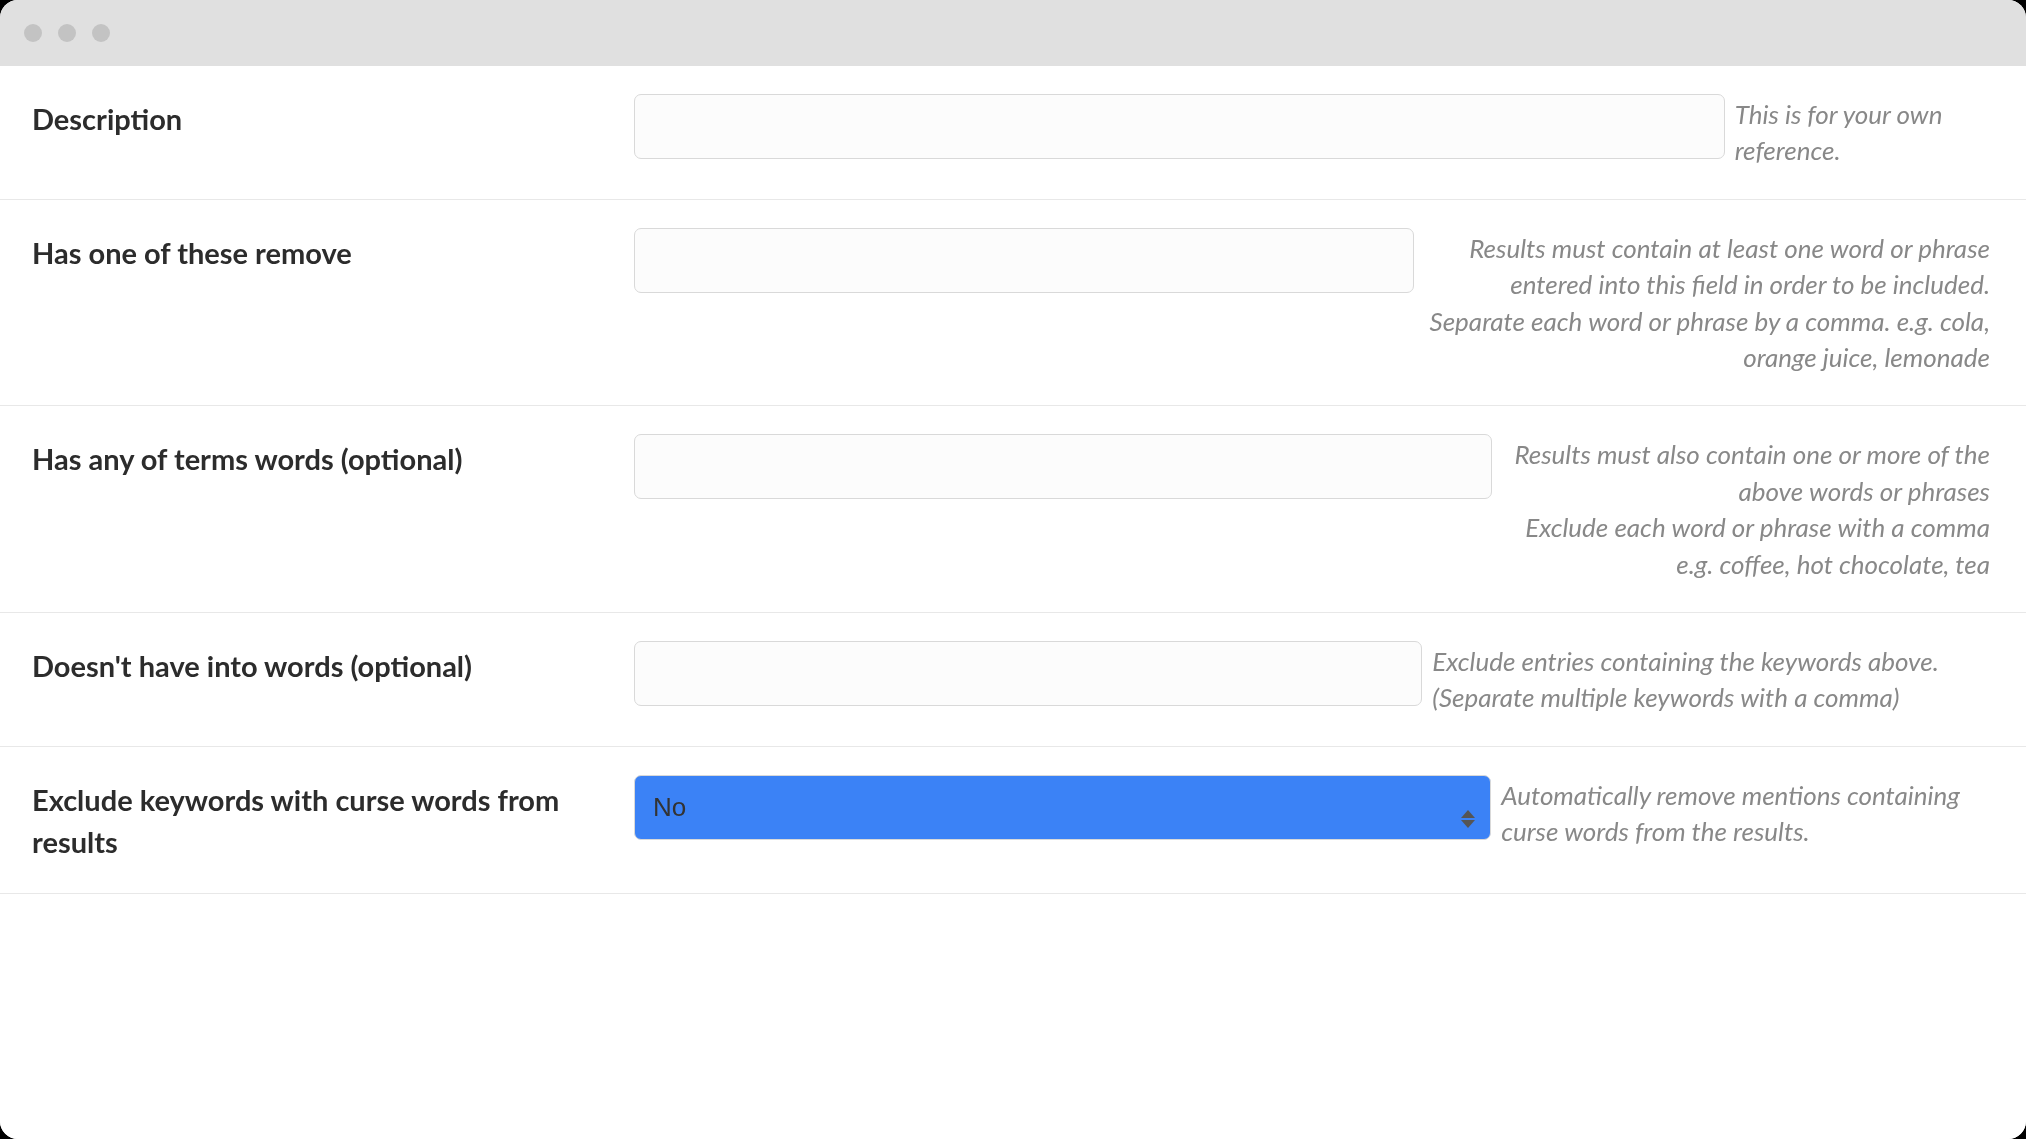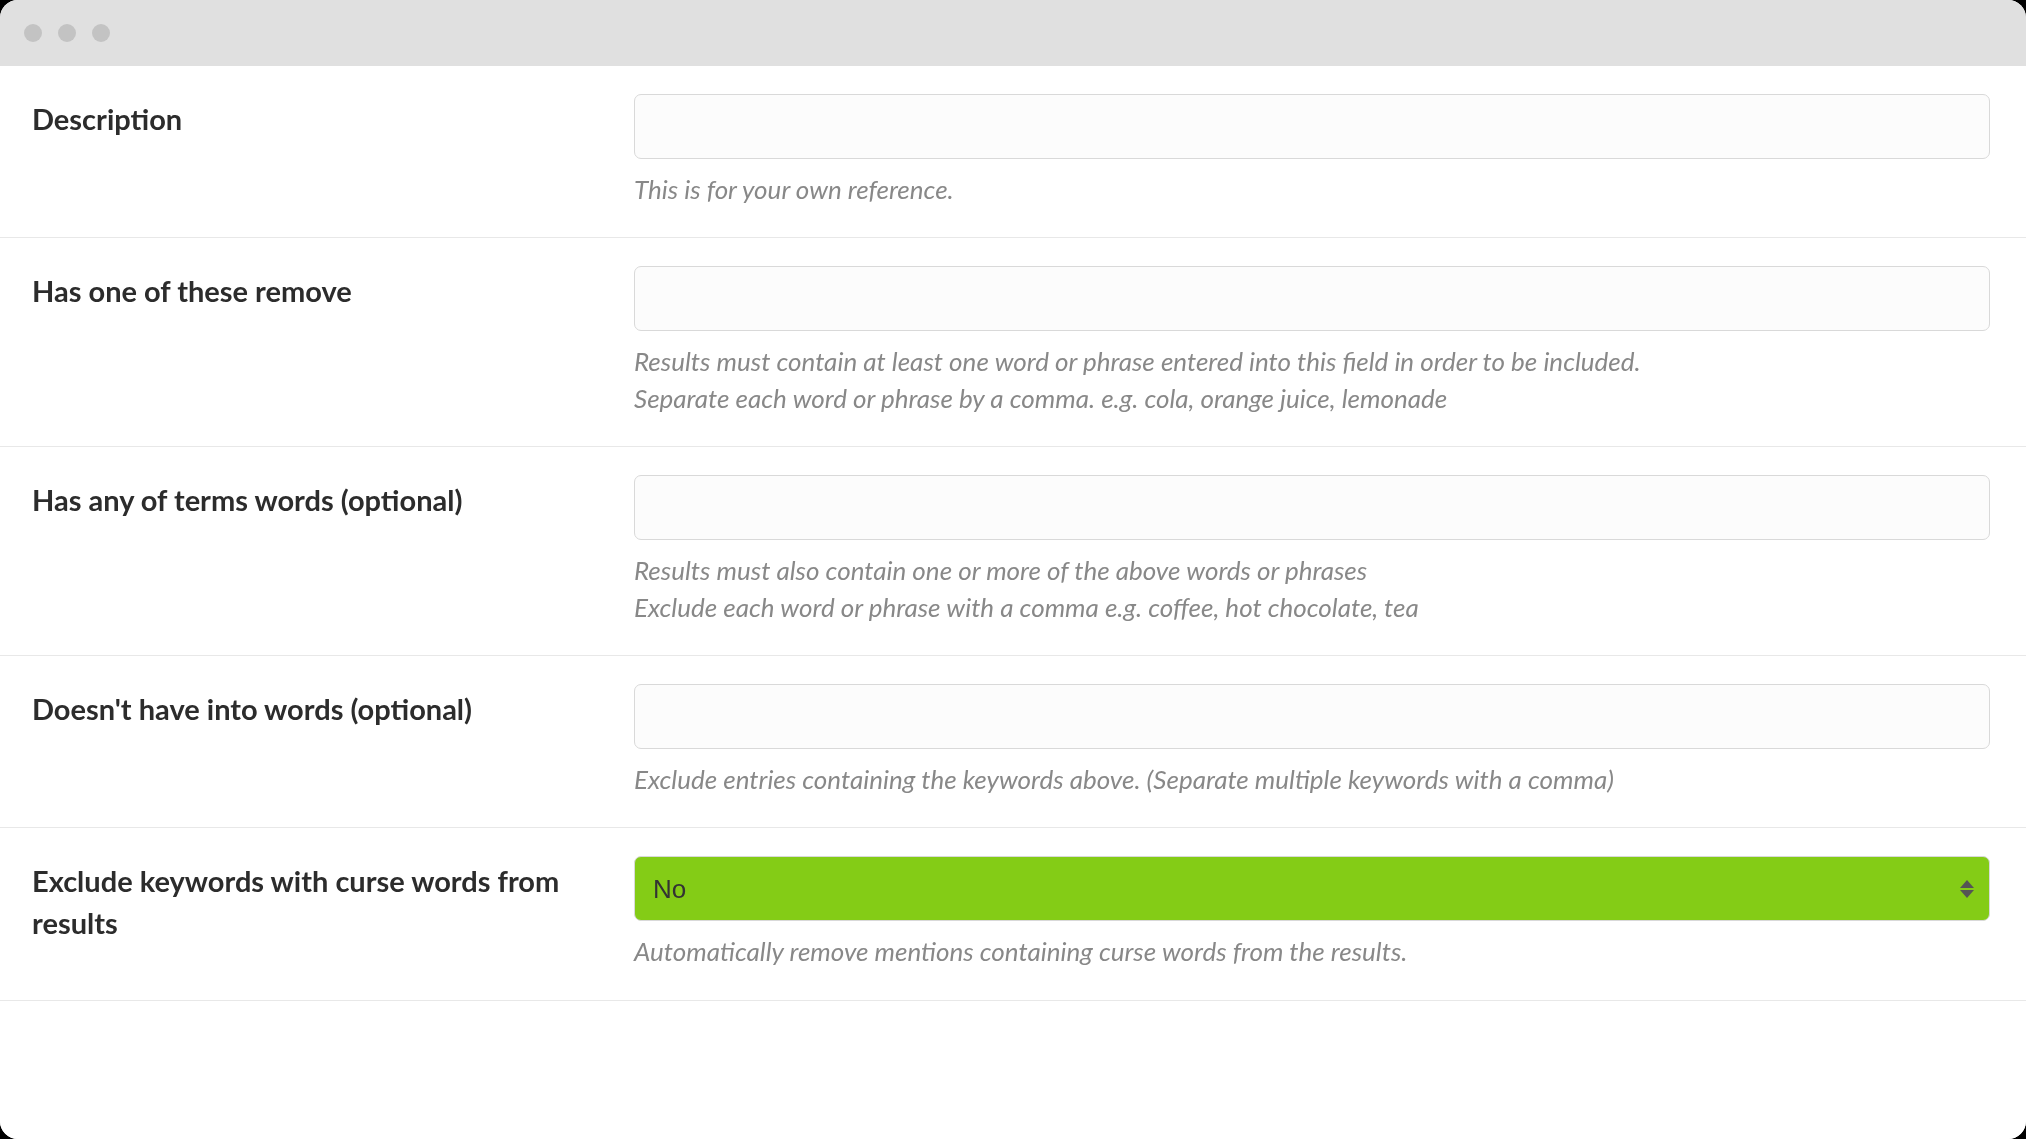--- a/index.html
+++ b/index.html
@@ -61,52 +61,52 @@
     }
     .label-text {
       font-size: 29px;
       font-weight: 700;
       color: #2c2c2c;
       line-height: 1.45;
     }
     .field-col {
       flex: 1;
       display: flex;
-      flex-direction: column;
+      flex-direction: row;
       gap: 10px;
       padding-right: 4px;
     }
     .text-input {
       width: 100%;
       height: 65px;
       border: 1px solid #d9d9d9;
       border-radius: 7px;
       background: #fcfcfc;
       font-size: 26px;
       padding: 0 18px;
       color: #333;
     }
     .help-text {
       font-size: 26px;
       font-style: italic;
       color: #888;
       line-height: 1.4;
       padding-top: 2px;
     }
-    .help-line { display: block; }
+    .help-line { display: block; text-align: right; }
     .select-wrap {
       position: relative;
       width: 100%;
     }
     .select {
       width: 100%;
       height: 65px;
       border: 1px solid #d9d9d9;
       border-radius: 7px;
-      background: #84cc16;
+      background: #3b82f6;
       font-size: 26px;
       padding: 0 18px;
       color: #333;
       appearance: none;
       -webkit-appearance: none;
       -moz-appearance: none;
       cursor: pointer;
     }
     .select-arrows {
       position: absolute;

